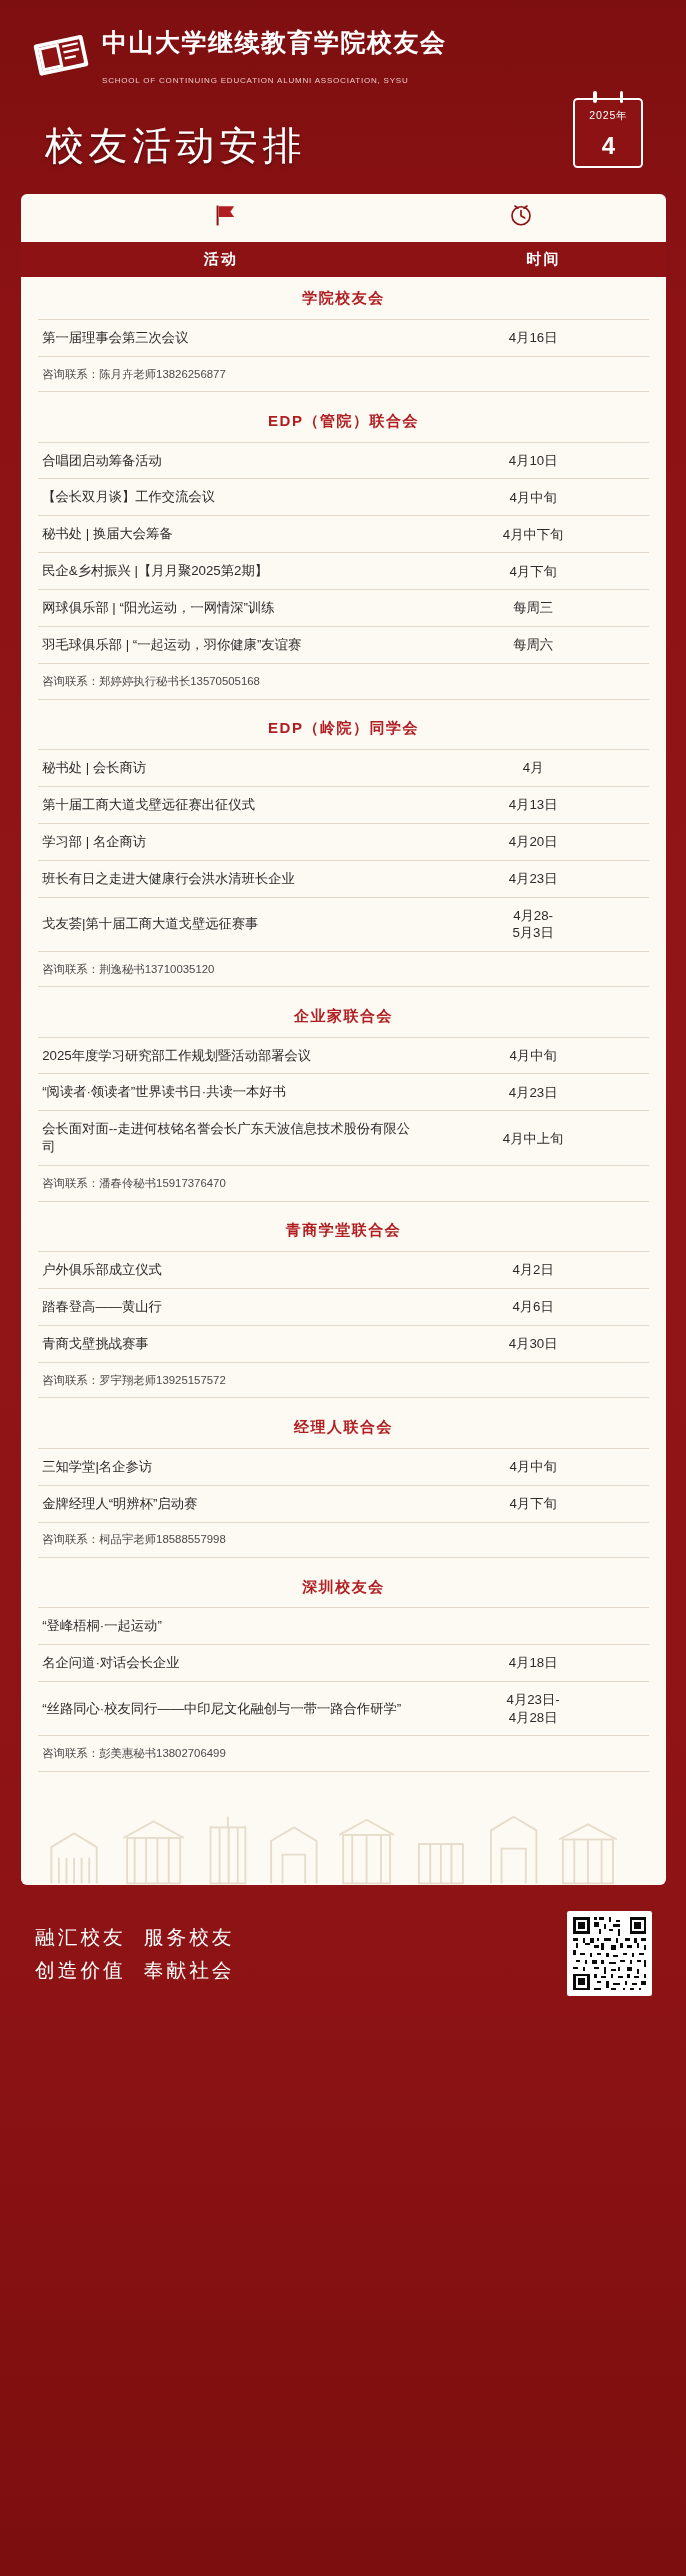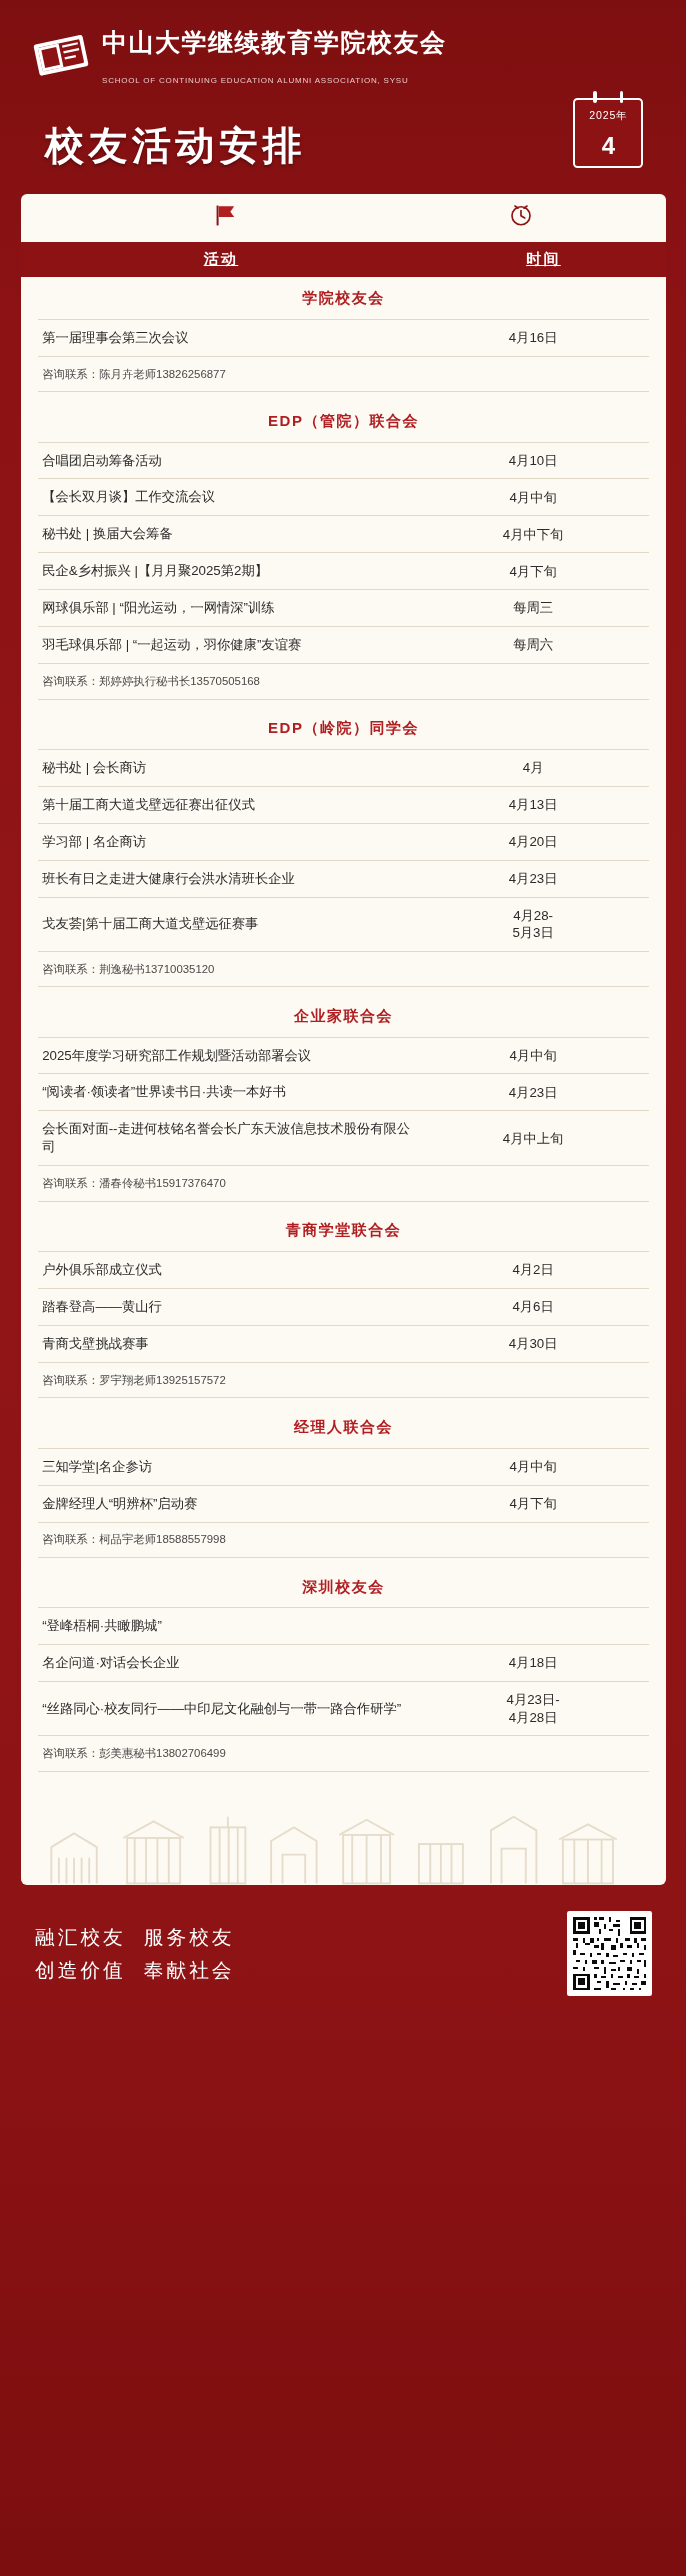--- a/index.html
+++ b/index.html
@@ -53,21 +53,21 @@
   }
   .titlerow {
     display: flex;
     align-items: flex-end;
     justify-content: space-between;
     margin-top: 13.6px;
   }
   .poster-title {
     color: #ffffff;
     font-size: 39px;
-    font-weight: bold;
+    font-weight: normal;
     letter-spacing: 4.5px;
     font-family: "Liberation Serif", "DejaVu Serif", serif;
     text-shadow: 0 1.5px 3px rgba(0,0,0,.35);
     padding-left: 15px;
   }
   .datebox {
     width: 70px;
     height: 70px;
     border: 2.3px solid #ffffff;
     border-radius: 4.5px;
@@ -111,21 +111,20 @@
   .icon-flag { width: 60%; text-align: center; font-size: 19.7px; color: #8c1214; }
   .icon-clock { width: 40%; text-align: center; font-size: 19.7px; color: #8c1214; }
 
   .tablehead {
     display: flex;
     background: #8c1214;
     color: #fff;
     font-size: 15px;
     font-weight: bold;
     letter-spacing: 2.3px;
-    text-decoration: underline;
   }
   .tablehead .c1 { flex: 0 0 62%; text-align: center; padding: 8.3px 0; }
   .tablehead .c2 { flex: 1; text-align: center; padding: 8.3px 0; }
 
   .section-title {
     text-align: center;
     color: #b01e22;
     font-size: 15px;
     font-weight: bold;
     letter-spacing: 1.5px;
@@ -356,21 +355,21 @@
           <div class="tm">4月中旬</div>
         </div>
         <div class="row">
           <div class="act">金牌经理人“明辨杯”启动赛</div>
           <div class="tm">4月下旬</div>
         </div>
         <div class="contact">咨询联系：柯品宇老师18588557998</div>
         <div class="gap"></div>
         <div class="section-title">深圳校友会</div>
         <div class="row">
-          <div class="act">“登峰梧桐·共瞰鹏城”</div>
+          <div class="act">“登峰梧桐·一起运动”</div>
         </div>
         <div class="row">
           <div class="act">名企问道·对话会长企业</div>
           <div class="tm">4月18日</div>
         </div>
         <div class="row">
           <div class="act">“丝路同心·校友同行——中印尼文化融创与一带一路合作研学”</div>
           <div class="tm">4月23日-
 4月28日</div>
         </div>

